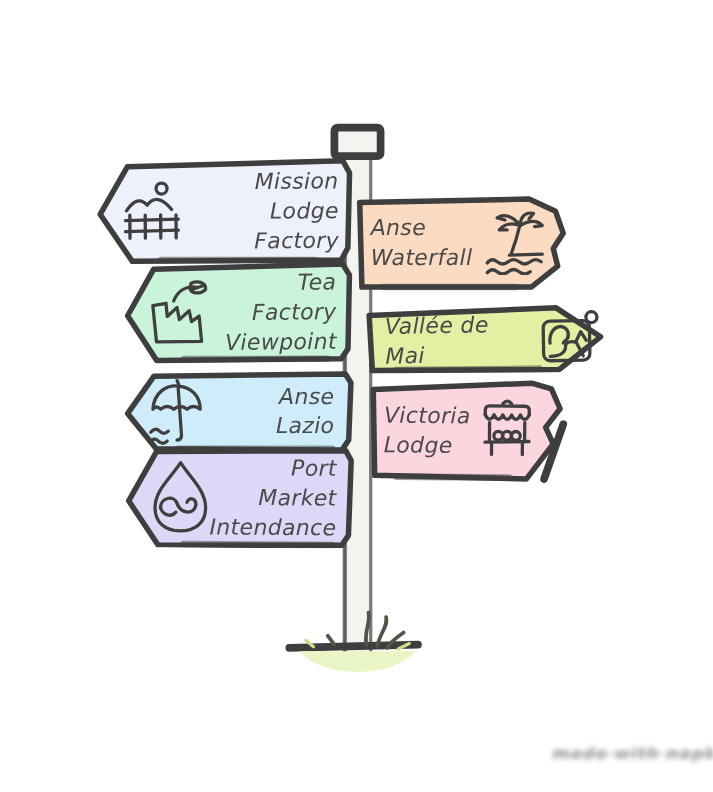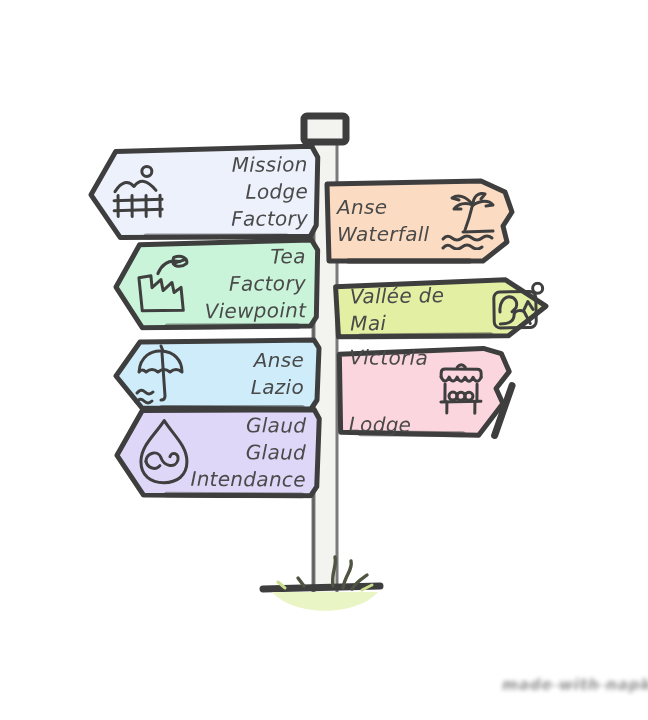--- a/index.html
+++ b/index.html
@@ -126,21 +126,21 @@
     <span class="icon" style="left:22px;top:12px;">
       <svg width="60" height="68" viewBox="0 0 60 68">
         <g class="ic">
           <path d="M30,3 C39,17 53,28 53,44 C53,58 43,65 30,65 C17,65 7,58 7,44 C7,28 21,17 30,3 Z"></path>
           <path d="M12,44 C12,35 24,32 27,40 C30,49 42,51 44,42 C45,36 38,33 36,39"></path>
           <path d="M12,44 C14,51 22,53 26,48"></path>
         </g>
       </svg>
     </span>
     <div class="label r" style="right:16px;left:90px;">
-      <div>Glaud Glaud</div>
+      <div>Port Market</div>
       <div>Intendance</div>
     </div>
   </div>
 
   <div class="sign" style="left:319px;top:178px;width:200px;height:86px;">
     <svg class="plate" viewBox="0 0 200 86">
       <polygon class="plate-outline" points="8,6 162,3 186,14 193,34 184,48 188,64 164,83 10,83" fill="#fbdcc2"></polygon>
       <line class="smudge" x1="30" y1="83" x2="150" y2="83"></line>
     </svg>
     <span class="icon" style="left:118px;top:14px;">
@@ -199,21 +199,21 @@
           <path d="M8,16 q4,8 8,0 q4,8 8,0 q4,8 8,0 q4,8 8,0 q4,8 8,0"></path>
           <path d="M12,23 L12,40 M44,23 L44,40"></path>
           <circle cx="20" cy="35" r="4"></circle>
           <circle cx="28" cy="35" r="4"></circle>
           <circle cx="36" cy="35" r="4"></circle>
           <path d="M8,41 L48,40"></path>
           <path d="M14,41 L14,52 M42,41 L42,52"></path>
         </g>
       </svg>
     </span>
-    <div class="label l" style="left:16px;right:100px;justify-content:space-between;">
+    <div class="label l" style="left:16px;right:100px;">
       <div>Victoria</div>
       <div>Lodge</div>
     </div>
   </div>
 
   <div class="watermark">made with napkin</div>
 
 </div>
 
 </body></html>

